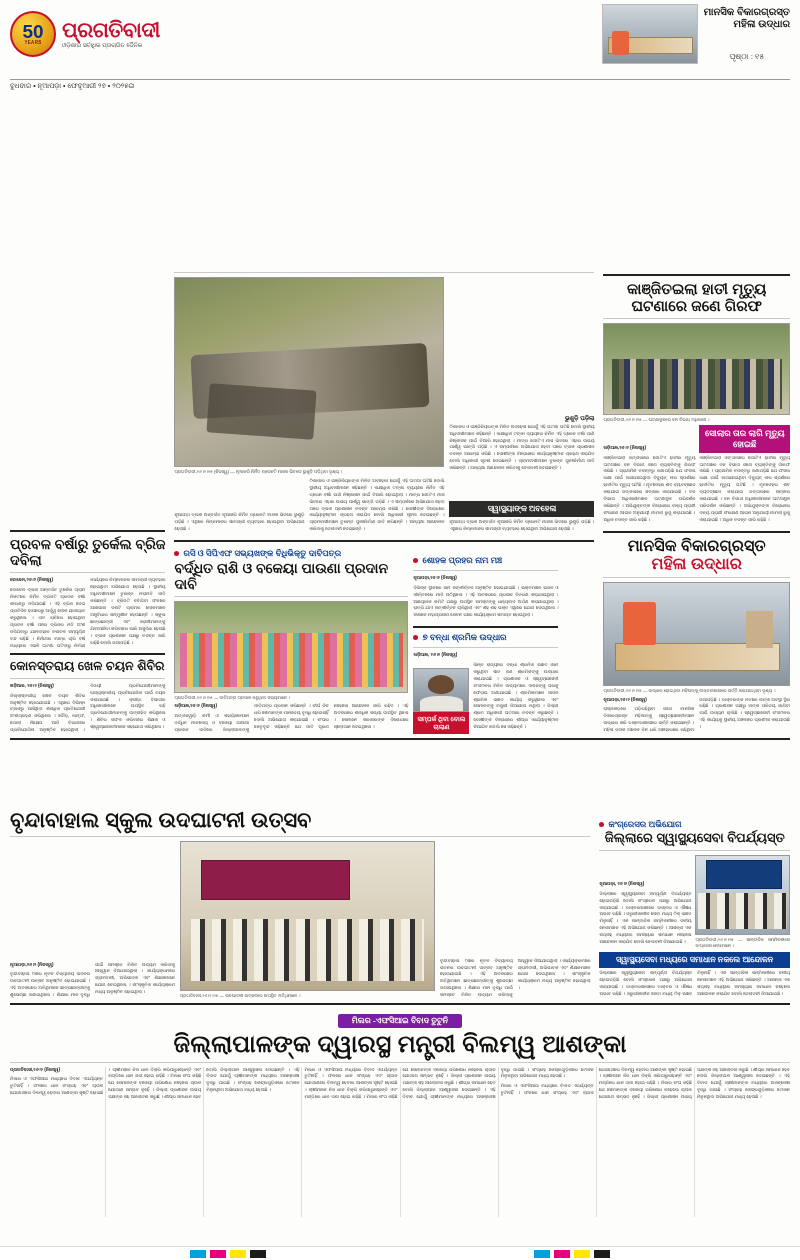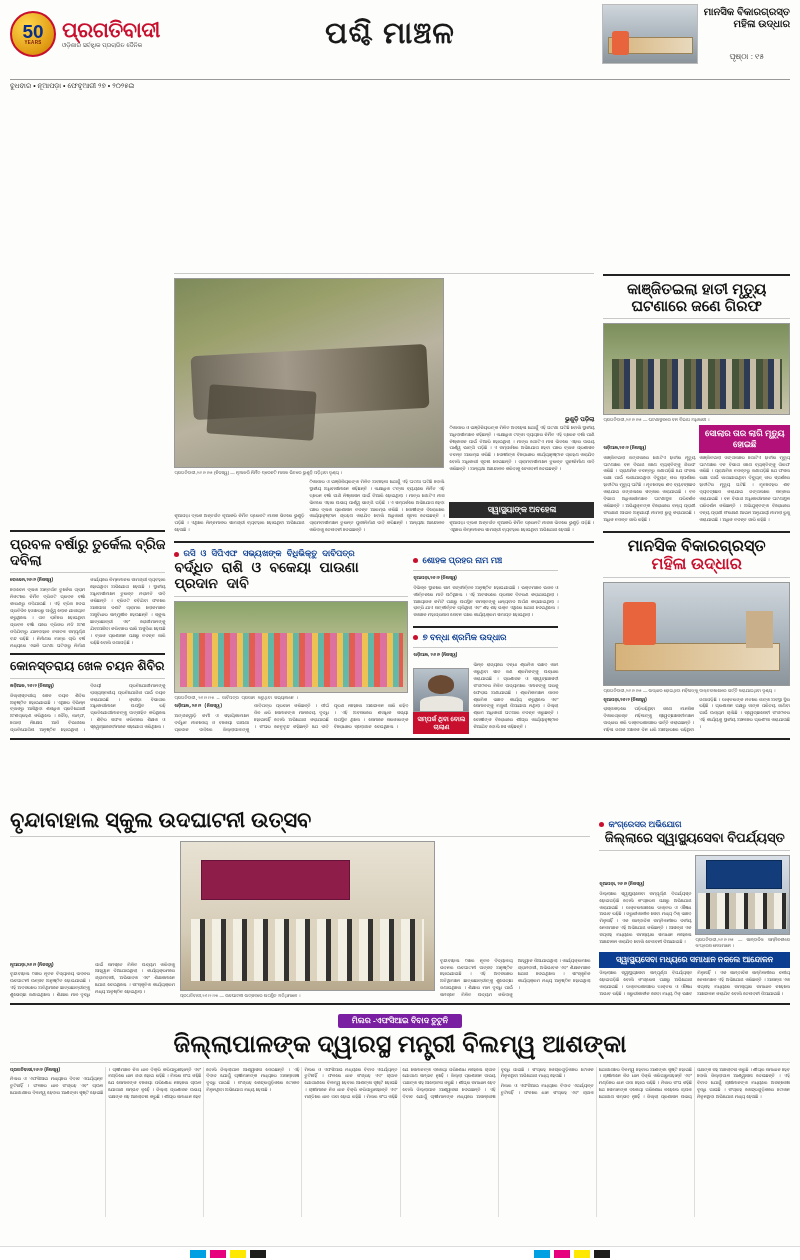--- a/index.html
+++ b/index.html
@@ -199,23 +199,20 @@
     <div class="logo-wrap">
       <div class="logo-badge">
         <span class="num">50</span>
         <span class="yrs">YEARS</span>
       </div>
       <div class="logo-text">
         <div class="brand">ପ୍ରଗତିବାଦୀ</div>
         <div class="brand-sub">ଓଡ଼ିଶାର ସର୍ବାଧିକ ପ୍ରଚାରିତ ଦୈନିକ</div>
       </div>
     </div>
-    <div class="masthead-center">
-      <div class="title">ପଶ୍ଚି ମାଞ୍ଚଳ</div>
-    </div>
     <div class="masthead-right">
       <div class="mh-photo ph-bed"></div>
       <div class="mh-right-text">
         <div class="l1">ମାନସିକ ବିକାରଗ୍ରସ୍ତ</div>
         <div class="l2">ମହିଳା ଉଦ୍ଧାର</div>
         <div class="l3">ପୃଷ୍ଠା : ୧୫</div>
       </div>
     </div>
   </div>
   <div class="dateline">ବୁଧବାର • ନୂଆପଡ଼ା • ଫେବୃଆରୀ ୨୭ • ୨୦୨୫ଇ</div>
@@ -274,21 +271,21 @@
             <div class="banner-dark">ସ୍ୱାସ୍ଥ୍ୟାଙ୍କ ଅବହେଳା</div>
             <div class="body-col" style="column-count:1; margin-top:2px;">
               <p>ନୂଆପଡ଼ା ବ୍ଲକ ଅନ୍ତର୍ଗତ ନୂଆକରି ନିର୍ମିତ ଡ୍ରେନଟି ମାସକ ଭିତରେ ଭୁଶୁଡ଼ି ପଡ଼ିଛି । ଏଥିରେ ନିମ୍ନମାନର ସାମଗ୍ରୀ ବ୍ୟବହାର ହୋଇଥିବା ଅଭିଯୋଗ ହେଉଛି ।</p>
             </div>
           </div>
         </div>
 
         <div class="hr-thick"></div>
 
         <div class="row" style="gap:5px;">
-          <div style="width:234px;font-family:Liberation Mono, monospace;">
+          <div style="width:234px;">
             <div class="kicker">
               <span class="dot"></span>
               <span>ରସି ଓ ସିପିଏଫ ସଭ୍ୟଖଙ୍କ ବିଧିଭିକ୍ତୁ ଦାବିପତ୍ର</span>
             </div>
             <div class="head-odia" style="font-size:14px;">ବର୍ଦ୍ଧିତ ରାଶି ଓ ବକେୟା ପାଉଣା ପ୍ରଦାନ ଦାବି</div>
             <div class="hr-thin"></div>
             <div class="photo ph-women" style="height:92px;"></div>
             <div class="cap">ପ୍ରଗତିବାଦୀ,୨୬।୨।୨୫ — ଦାବିପତ୍ର ପ୍ରଦାନ କରୁଥିବା ସଭ୍ୟମାନେ ।</div>
             <div class="body-col" style="column-count:3; margin-top:2px;">
               <p><span class="lead-mark">ଖଡ଼ିଆଳ,୨୬।୨ (ନିଜସ୍ୱ)</span></p>

